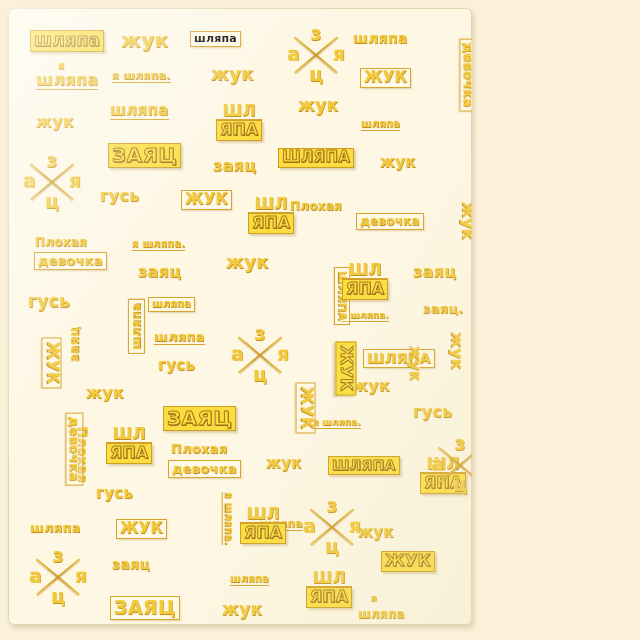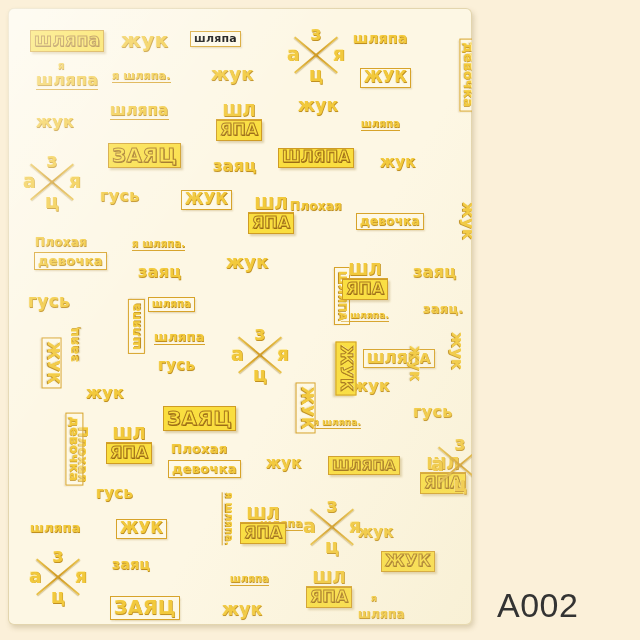--- a/index.html
+++ b/index.html
@@ -274,15 +274,14 @@
           <i class="bar a"></i>
           <i class="bar b"></i>
           <span class="t" style="font-size: 19px;">з</span>
           <span class="l" style="font-size: 19px;">а</span>
           <span class="r" style="font-size: 19px;">я</span>
           <span class="b2" style="font-size: 19px;">ц</span>
         </div>
       </div>
   </div>
 
-  <div id="code">A002</div>
 
 </div>
 
 </body></html>

